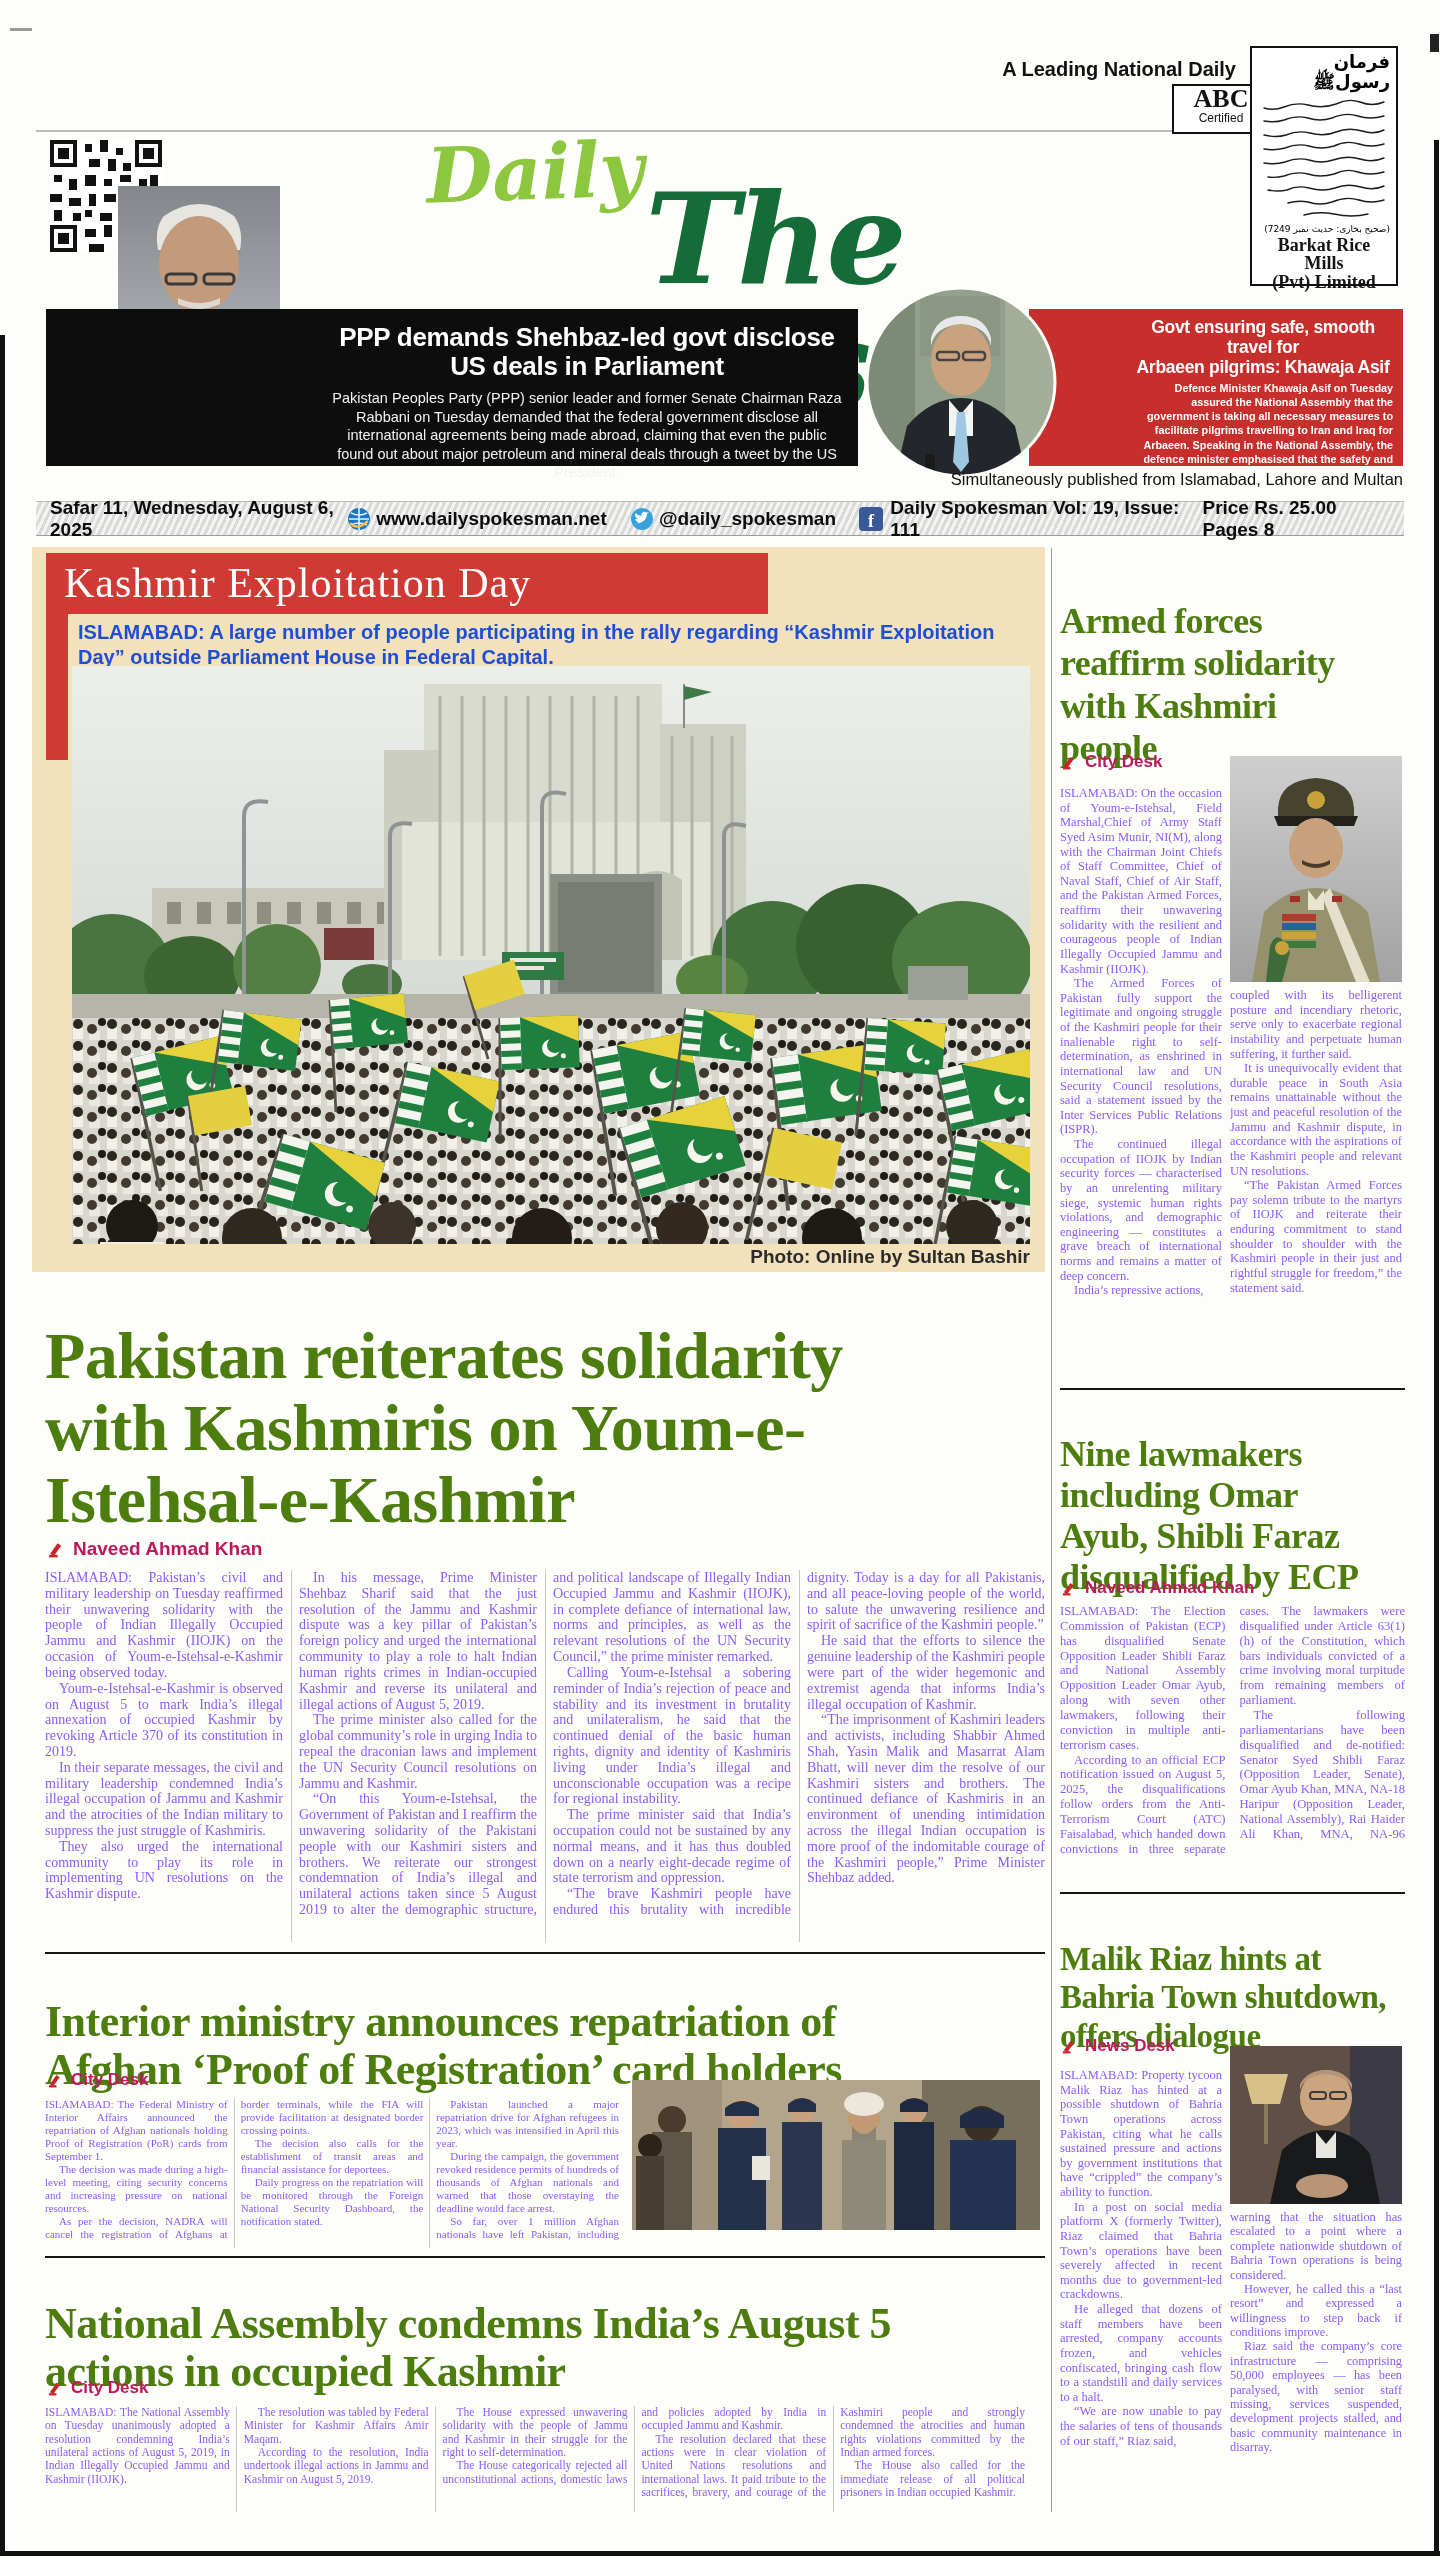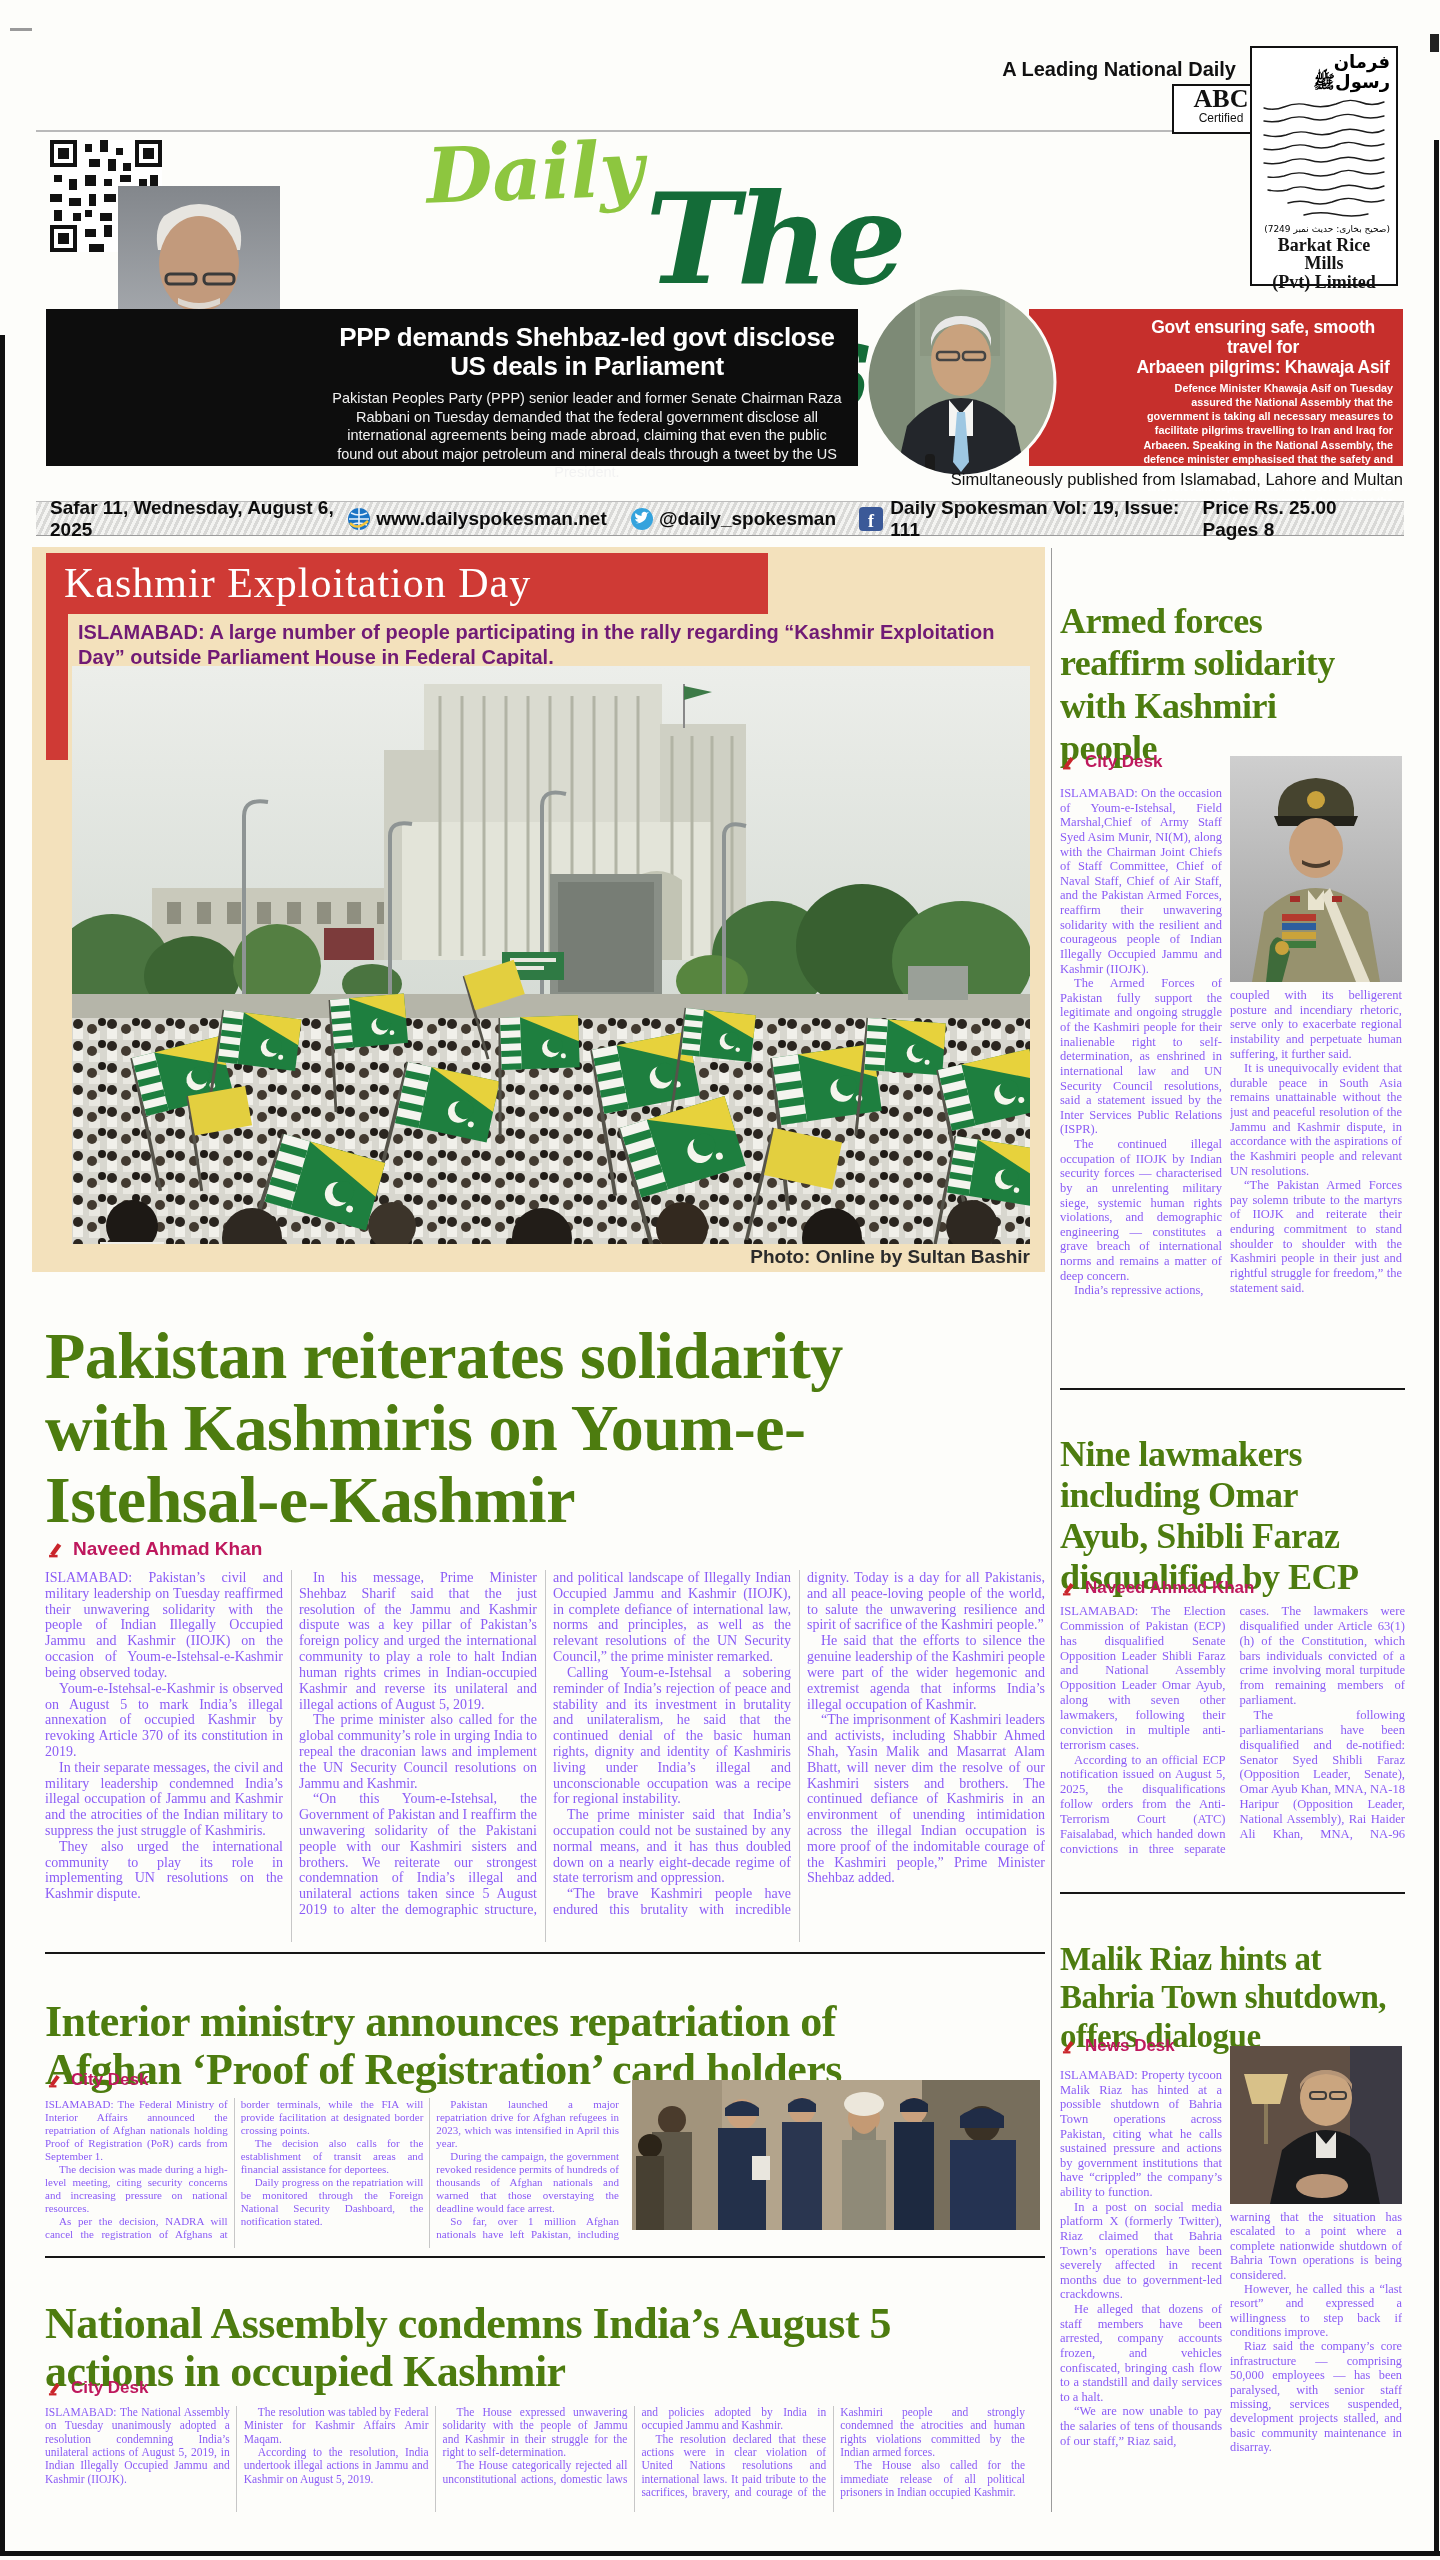--- a/index.html
+++ b/index.html
@@ -209,21 +209,21 @@
     <span style="width:24px"></span>
     <span style="margin-right:12px;">Price Rs. 25.00 Pages 8</span>
   </div>
 
   <div class="abs tan" style="left:32px;top:547px;width:1013px;height:725px;"></div>
   <div class="abs" style="left:46px;top:553px;width:722px;height:61px;background:#cf3a35;color:#fff;font-family:'Liberation Serif',serif;
               font-size:42px;line-height:61px;padding-left:18px;box-sizing:border-box;letter-spacing:1px;">
     <span>Kashmir Exploitation Day</span>
   </div>
   <div class="abs" style="left:46px;top:614px;width:22px;height:146px;background:#cf3a35;"></div>
-  <div class="abs sans" style="left:78px;top:620px;width:952px;font-weight:bold;font-size:20px;line-height:1.25;color:#701a75;">ISLAMABAD: A large number of people participating in the rally regarding “Kashmir Exploitation Day” outside Parliament House in Federal Capital.</div>
+  <div class="abs sans" style="left:78px;top:620px;width:952px;font-weight:bold;font-size:20px;line-height:1.25;color:#1d4ed8;">ISLAMABAD: A large number of people participating in the rally regarding “Kashmir Exploitation Day” outside Parliament House in Federal Capital.</div>
 
   <div class="abs" style="left:72px;top:666px;width:958px;height:578px;">
     <svg width="958" height="578" viewBox="0 0 958 578" preserveAspectRatio="none">
       <defs>
         <linearGradient id="sky" x1="0" y1="0" x2="0" y2="1">
             <stop offset="0" stop-color="#eceeea"></stop>
             <stop offset="1" stop-color="#d3d9d2"></stop>
           </linearGradient>
         <pattern id="crowd" width="34" height="22" patternUnits="userSpaceOnUse">
           <rect width="34" height="22" fill="#d8d7cf"></rect>

